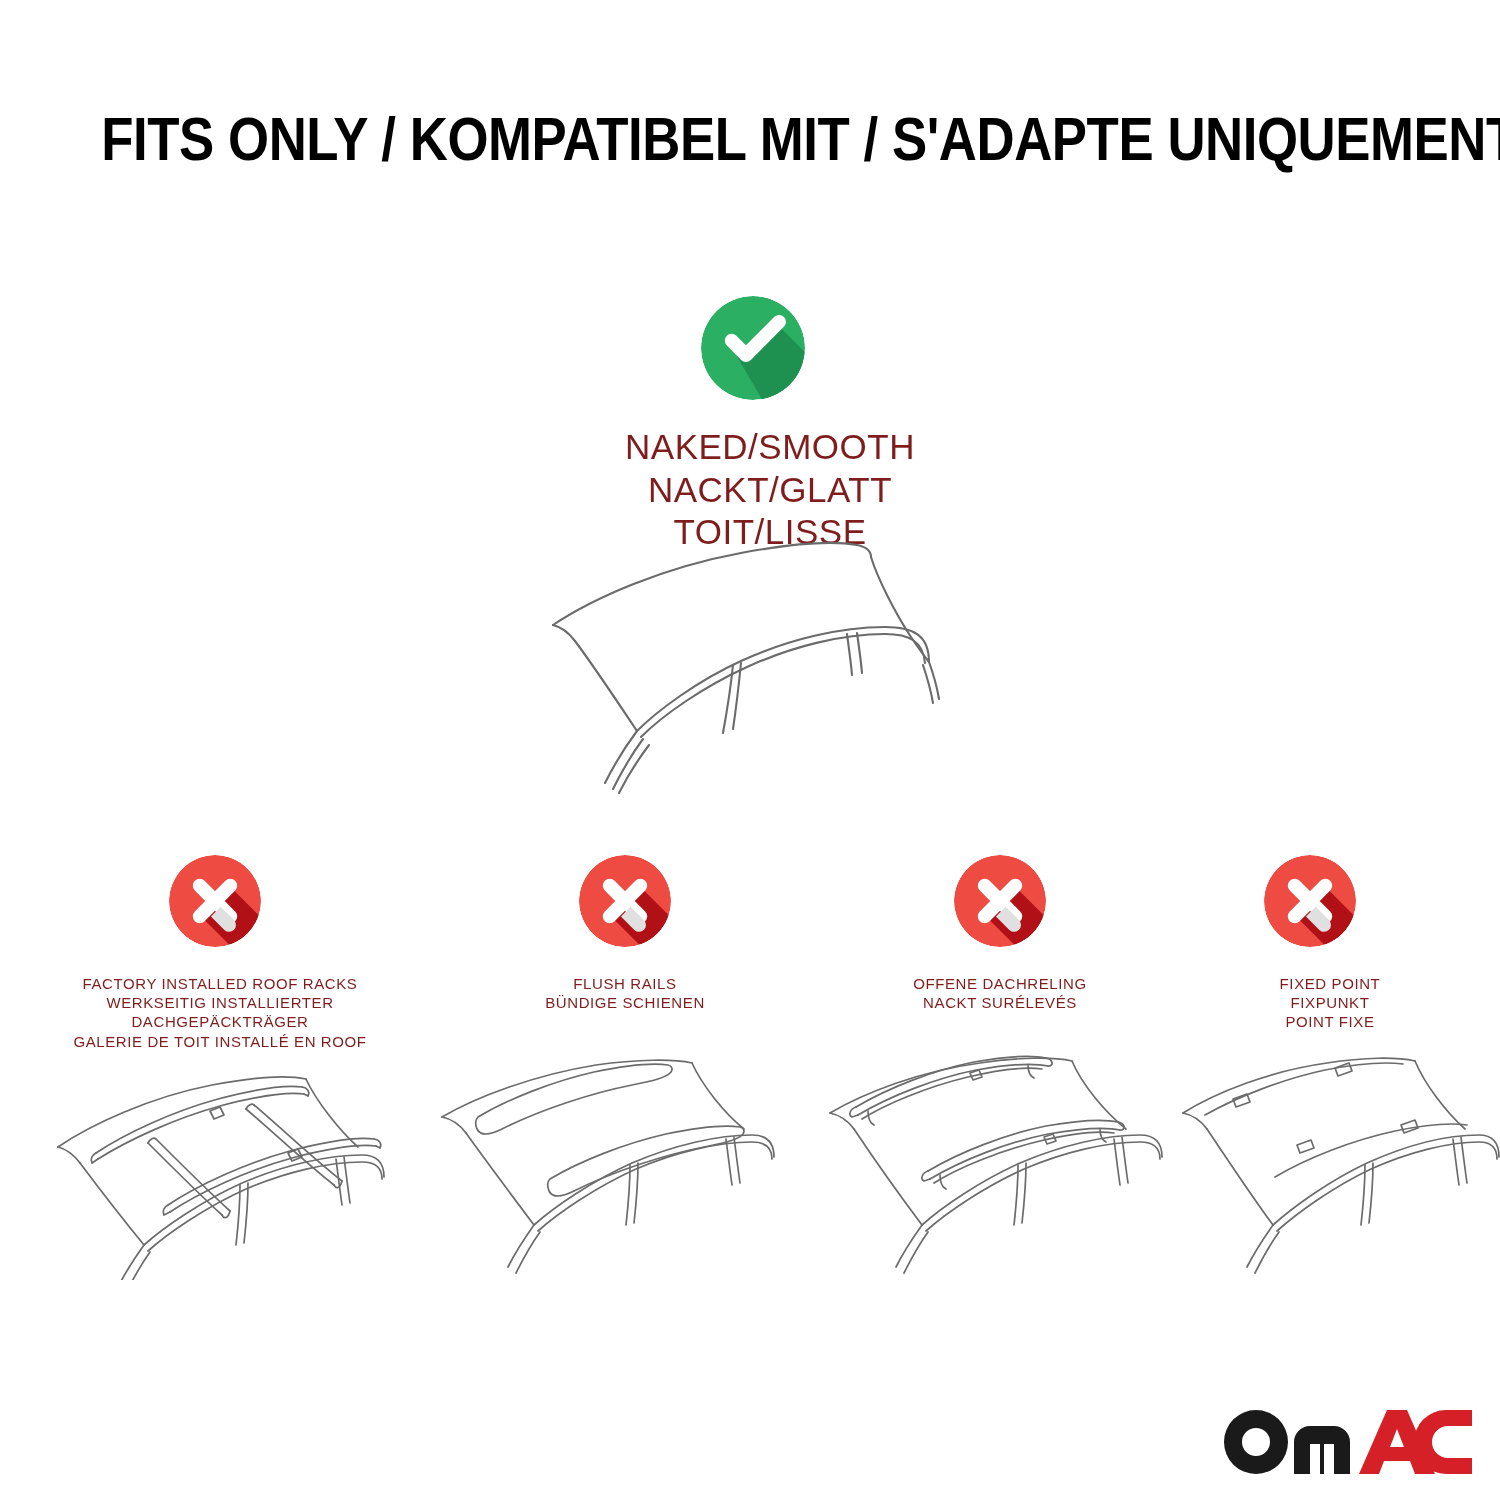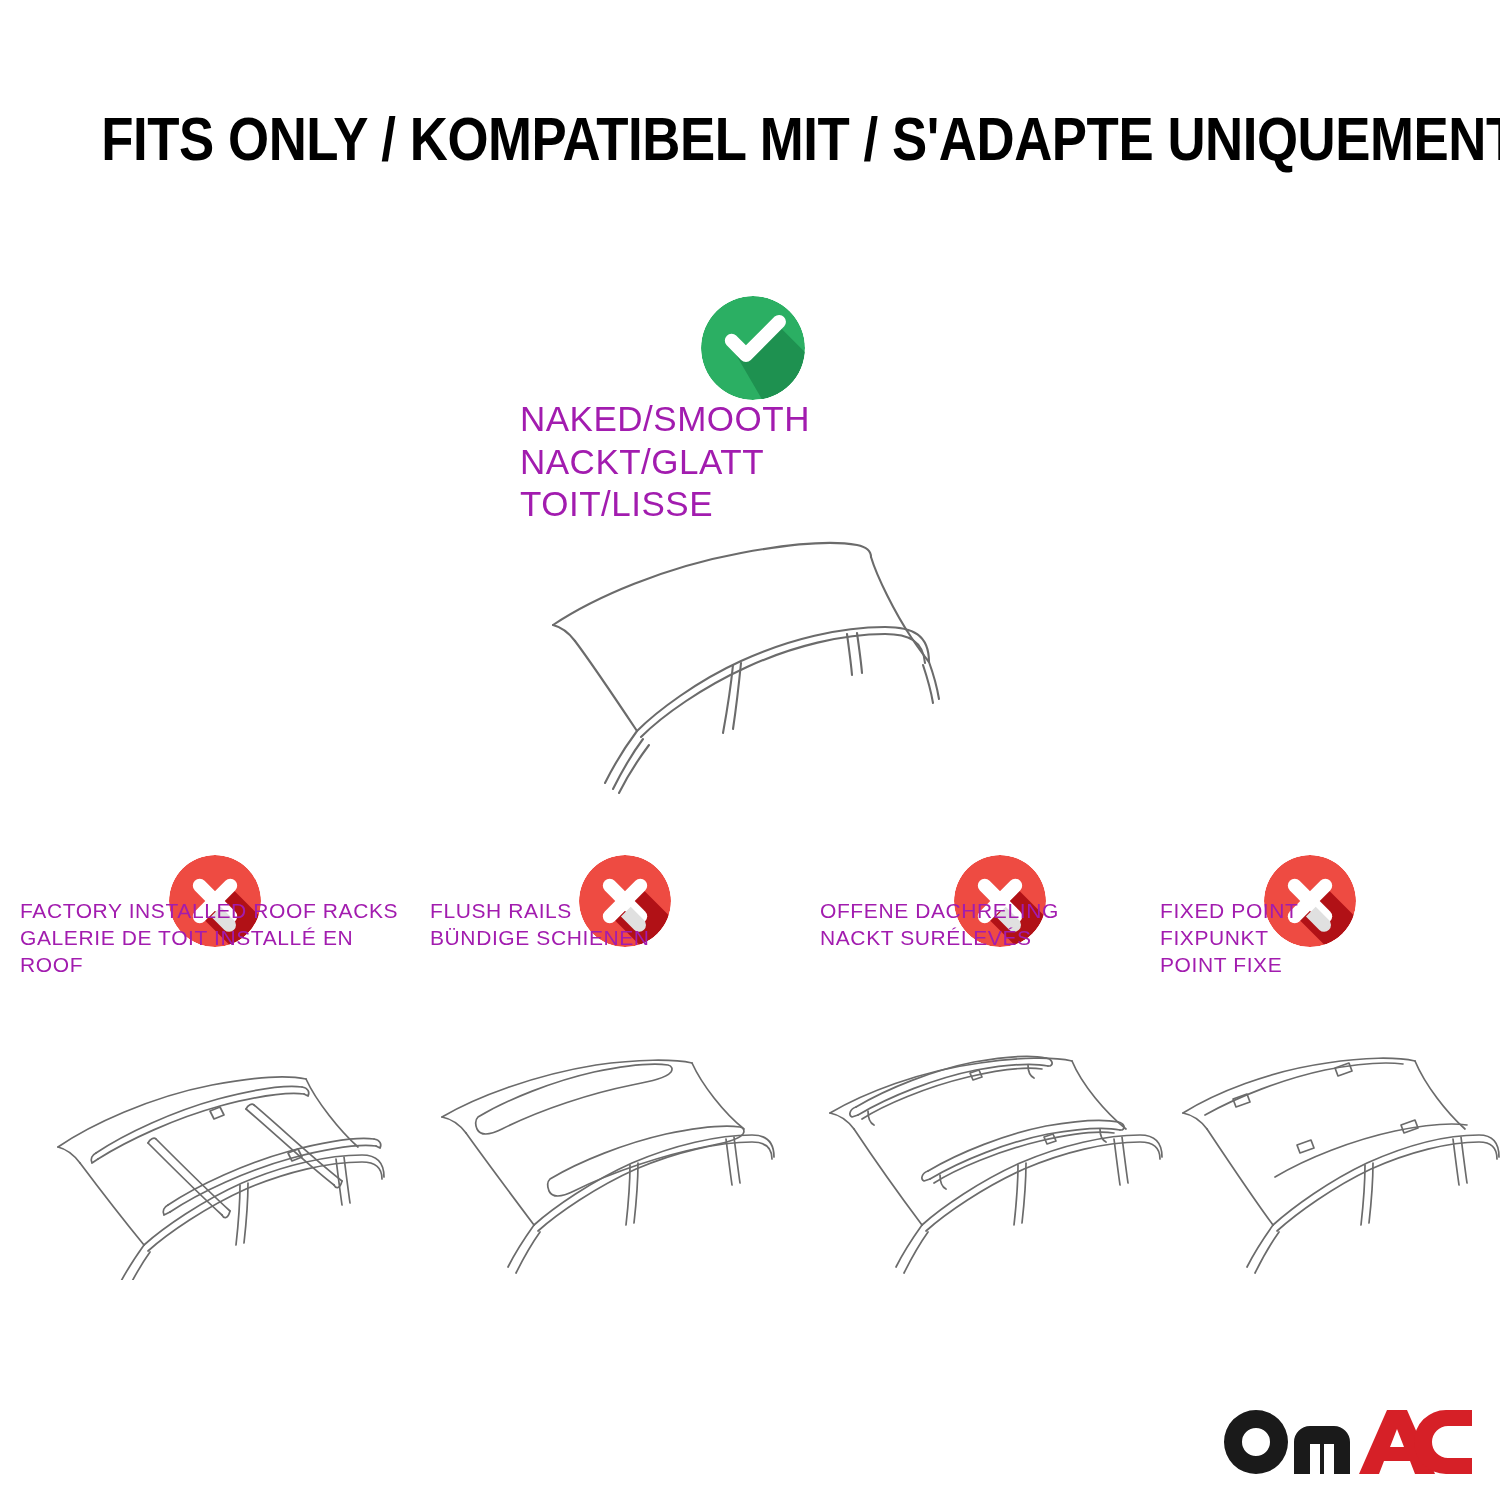--- a/index.html
+++ b/index.html
@@ -57,38 +57,39 @@
     top: 855px;
   }
   #badge-x-0 { left: 169px; }
   #badge-x-1 { left: 579px; }
   #badge-x-2 { left: 954px; }
   #badge-x-3 { left: 1264px; }
 
   
   .label {
     position: absolute;
-    text-align: left;
+    text-align: center;
     font-family: "Liberation Sans", sans-serif;
     font-weight: 400;
-    color: #a21caf;
+    color: #7f1d1d;
     line-height: 1.30;
     letter-spacing: 0.6px;
+    margin-top: 28px;
   }
   #label-ok {
     left: 520px;
     top: 398px;
     width: 500px;
     font-size: 35px;
     line-height: 1.22;
     letter-spacing: 0.5px;
   }
   .label-x {
-    top: 898px;
-    font-size: 21px;
+    top: 946px;
+    font-size: 15px;
     line-height: 1.28;
   }
   #label-x-0 { left: 20px;   width: 400px; }
   #label-x-1 { left: 430px;  width: 390px; }
   #label-x-2 { left: 820px;  width: 360px; }
   #label-x-3 { left: 1160px; width: 340px; }
 
   .label .ln { display: block; white-space: nowrap; }
   #label-x-0 .ln { white-space: normal; }
 
@@ -187,20 +188,21 @@
           <rect x="42.5" y="19" width="15" height="62" rx="7.5" transform="rotate(45 50 50)"></rect>
           <rect x="42.5" y="19" width="15" height="62" rx="7.5" transform="rotate(-45 50 50)"></rect>
         </g>
         <path d="M56.2 56.2 L70.8 70.8 a7.5 7.5 0 0 1 -10.6 10.6 L45.6 66.8 Z" fill="#E0E0E0"></path>
       </g>
     </svg>
   </div>
 
   <div class="label label-x" id="label-x-0">
     <span class="ln">FACTORY INSTALLED ROOF RACKS</span>
+    <span class="ln">WERKSEITIG INSTALLIERTER DACHGEPÄCKTRÄGER</span>
     <span class="ln">GALERIE DE TOIT INSTALLÉ EN ROOF</span>
   </div>
 
   <div class="illus illus-x" id="illus-x-0">
     <svg viewBox="0 0 400 225" aria-hidden="true">
       <g fill="none" stroke="#6b6b6b" stroke-width="1.7" stroke-linecap="round" stroke-linejoin="round">
 
         <path d="M18 92 C 50 70 110 42 172 30 C 214 22 248 20 266 24"></path>
         <path d="M266 24 C 276 46 300 76 318 92"></path>
         <path d="M18 92 C 26 94 34 100 40 108"></path>

